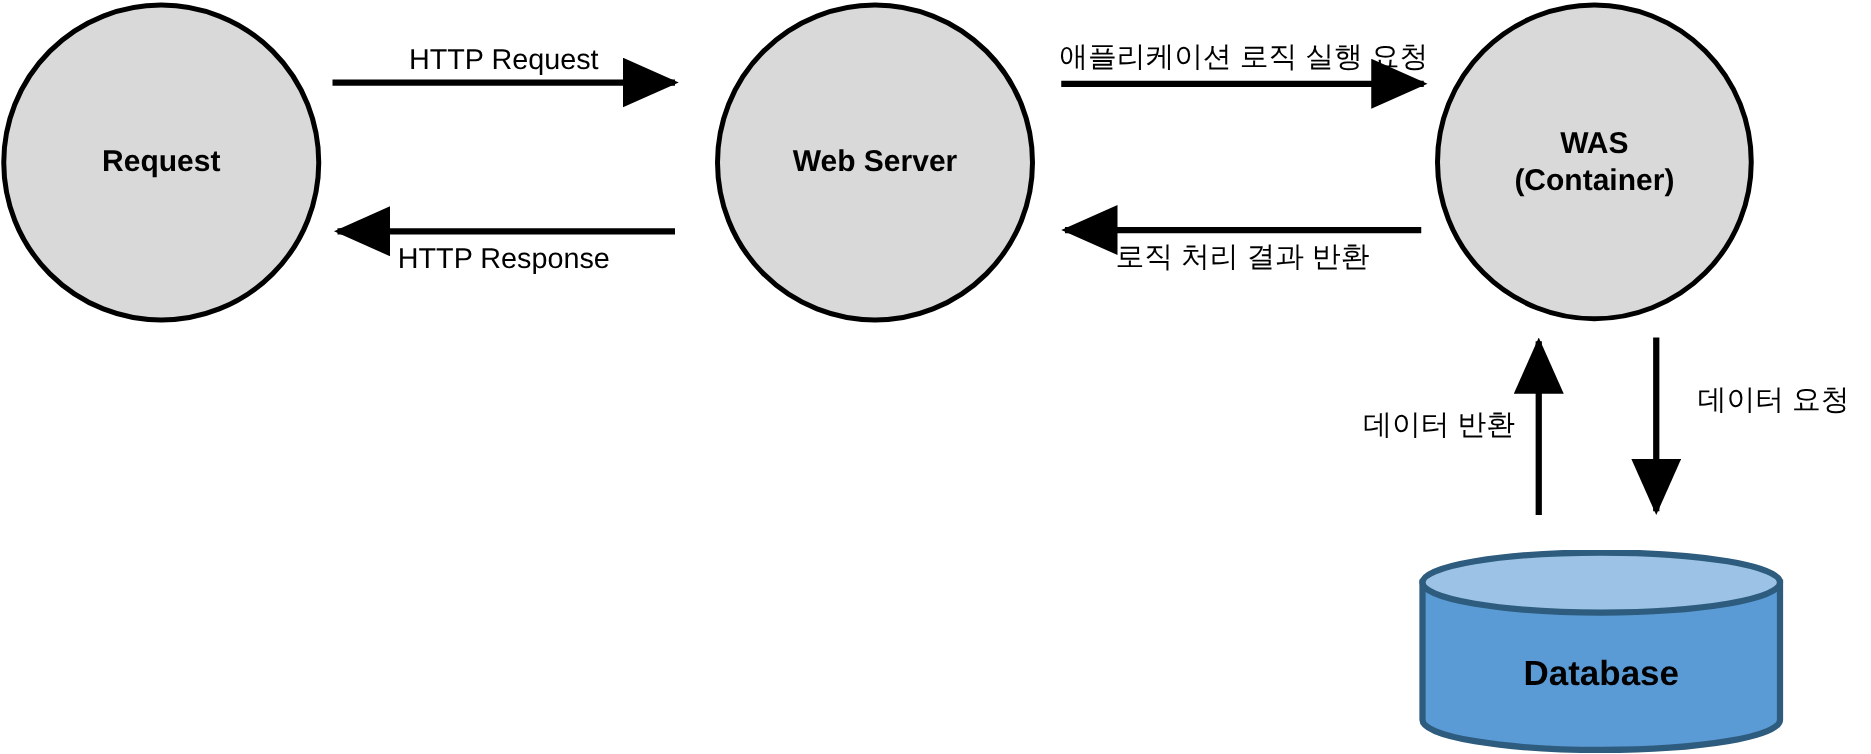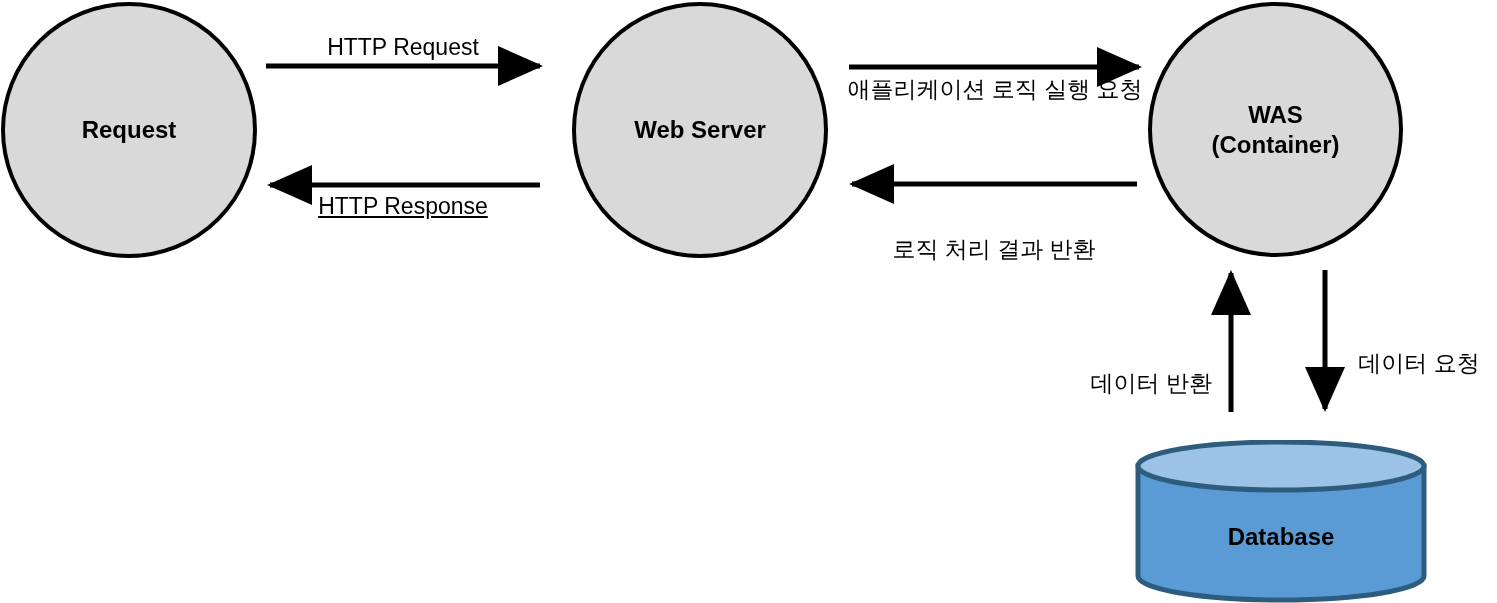--- a/index.html
+++ b/index.html
@@ -40,39 +40,38 @@
   .flow-label {
     position: absolute;
     font-size: 23px;
     color: #000000;
     white-space: nowrap;
     text-align: center;
     line-height: 1;
   }
   .flow-label.korean {
     font-size: 23px;
-    margin-top: 44px;
   }
   svg.arrows {
     position: absolute;
     left: 0;
     top: 0;
     width: 1497px;
     height: 603px;
     pointer-events: none;
   }
   .cylinder {
     position: absolute;
   }
   .cyl-label {
     position: absolute;
     width: 100%;
     text-align: center;
     font-weight: bold;
-    font-size: 24px;
+    font-size: 28px;
     color: #000000;
     white-space: nowrap;
   }
 </style>
 </head>
 <body>
 
 <div id="canvas">
 
   <svg class="arrows" viewBox="0 0 1497 603" xmlns="http://www.w3.org/2000/svg">
@@ -120,21 +119,21 @@
   <div class="cylinder" style="left:1131px; top:440px; width:300px; height:163px;">
     <svg width="300" height="163" viewBox="0 0 300 163" xmlns="http://www.w3.org/2000/svg">
       <path d="M7,26 L7,136 A143,24 0 0 0 293,136 L293,26 Z" fill="#5B9BD5" stroke="#2E5C7E" stroke-width="5"></path>
       <ellipse cx="150" cy="26" rx="143" ry="24" fill="#9CC3E5" stroke="#2E5C7E" stroke-width="5"></ellipse>
     </svg>
     <div class="cyl-label" style="top:83px;">Database</div>
   </div>
 
   <div class="flow-label" style="left:266px; top:20px; width:274px;margin-top:16px;">HTTP Request</div>
 
-  <div class="flow-label" style="left:266px; top:195px; width:274px;text-decoration:underline;">HTTP Response</div>
+  <div class="flow-label" style="left:266px; top:195px; width:274px;">HTTP Response</div>
 
   <div class="flow-label korean" style="left:835px; top:34px; width:320px;">애플리케이션 로직 실행 요청</div>
 
   <div class="flow-label korean" style="left:852px; top:194px; width:284px;">로직 처리 결과 반환</div>
 
   <div class="flow-label korean" style="left:1062px; top:328px; width:150px;text-align:right;">데이터 반환</div>
 
   <div class="flow-label korean" style="left:1344px; top:308px; width:150px;">데이터 요청</div>
 
 </div>

